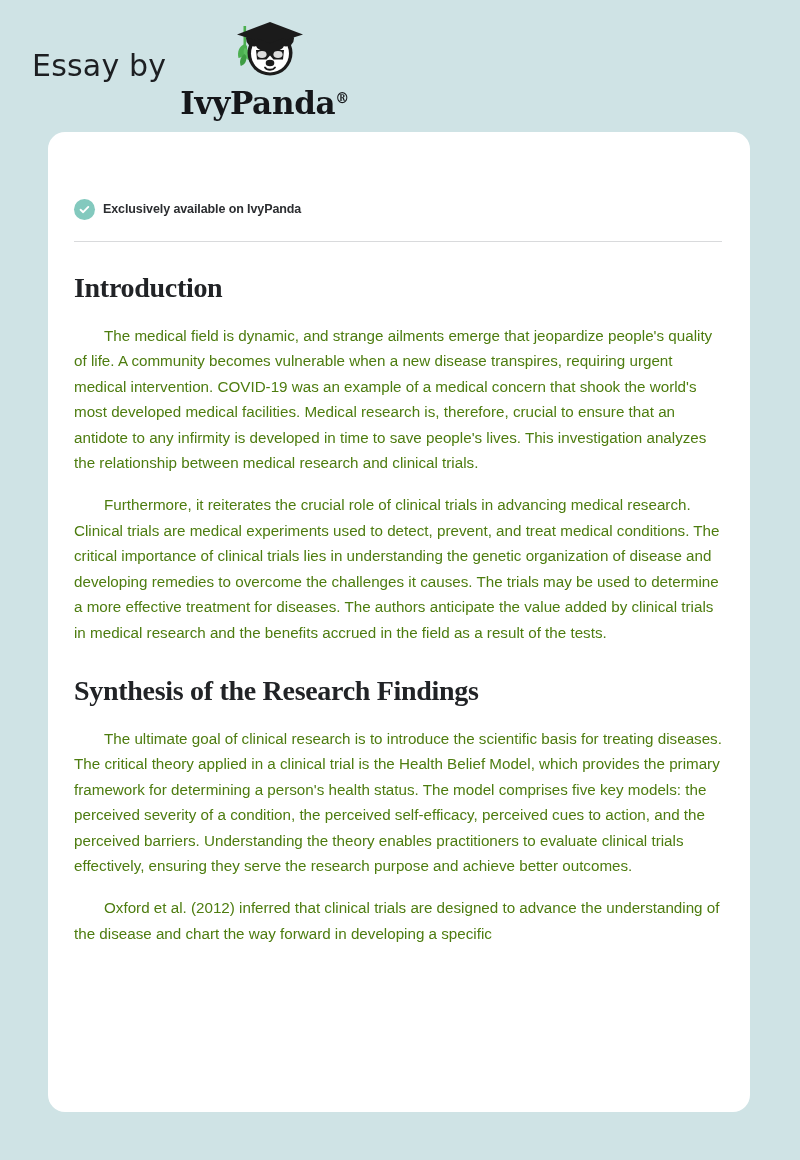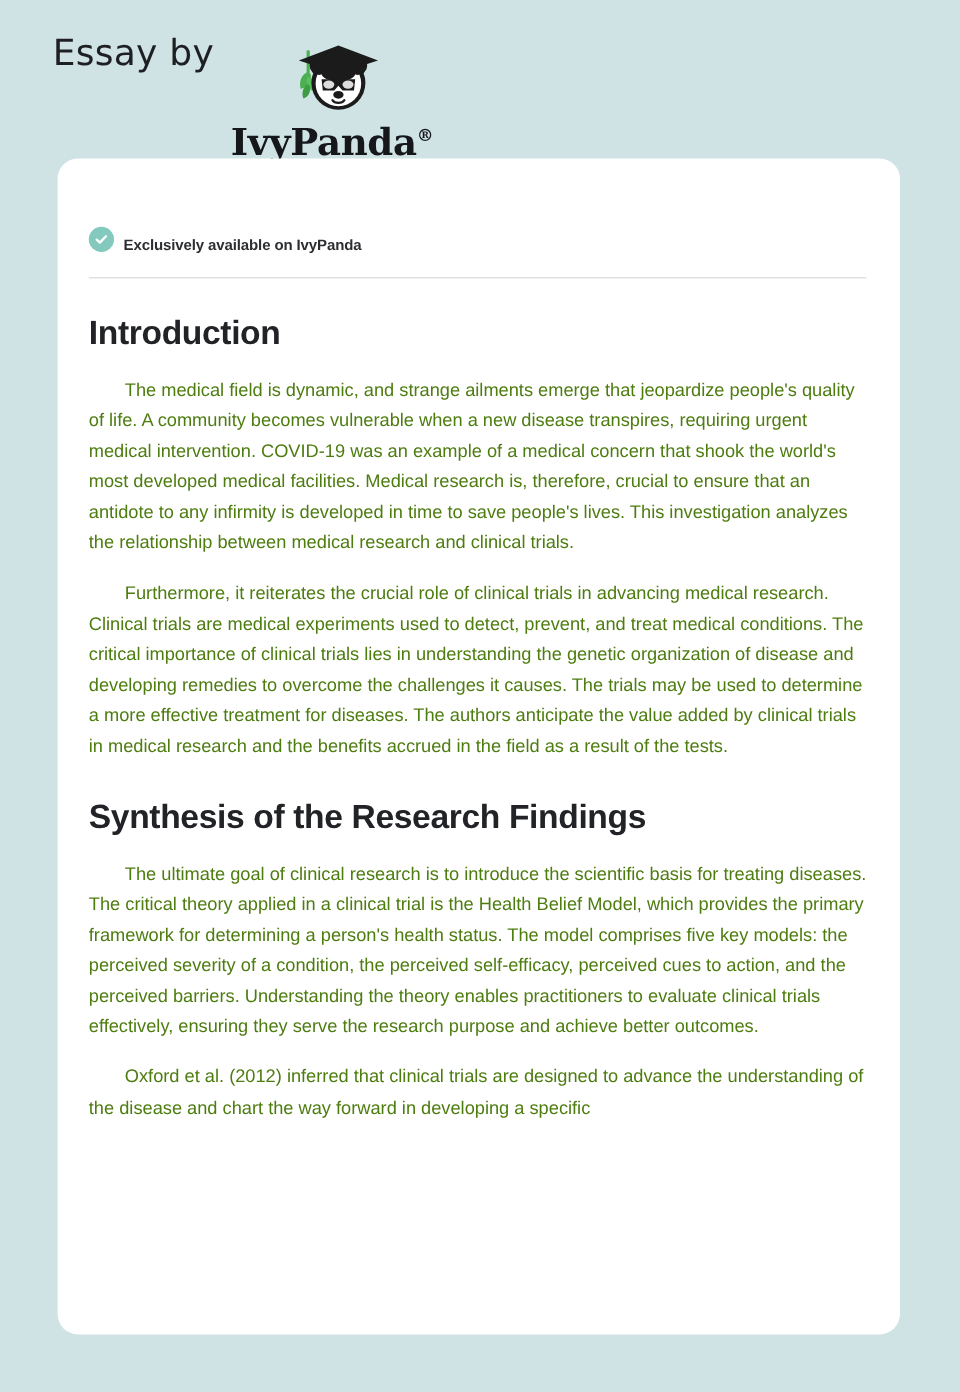--- a/index.html
+++ b/index.html
@@ -19,25 +19,25 @@
   #page {
     position: relative;
     width: 800px;
     height: 1160px;
     background: #cfe3e5;
   }
 
   
   .brand-bar {
     position: absolute;
-    left: 44px;
+    left: 32px;
     top: 30px;
     height: 72px;
     display: flex;
-    align-items: flex-start;
+    align-items: center;
     gap: 14px;
   }
 
   .brand-essay-by {
     font-family: "DejaVu Sans", sans-serif;
     font-size: 30px;
     font-weight: 400;
     color: #1d1f22;
     letter-spacing: 0.2px;
     line-height: 1;
@@ -97,23 +97,23 @@
     font-weight: 700;
     line-height: 42px;
     color: #212326;
     letter-spacing: -0.2px;
     max-width: 560px;
   }
 
   
   .exclusive-badge {
     display: flex;
-    align-items: flex-end;
+    align-items: center;
     gap: 8px;
-    margin-top: 24px;
+    margin-top: 34px;
     height: 22px;
   }
 
   .check-circle {
     width: 21px;
     height: 21px;
     border-radius: 50%;
     background: #83c9be;
     display: flex;
     align-items: center;
@@ -135,21 +135,21 @@
   .rule {
     height: 1px;
     background: #d9dadc;
     margin-top: 21px;
     margin-left: 0;
     margin-right: 0;
   }
 
   
   .section-heading {
-    font-family: Liberation Sans, sans-serif;
+    font-family: Liberation Serif, serif;
     font-size: 28px;
     font-weight: 700;
     color: #212326;
     letter-spacing: -0.3px;
     line-height: 1.18;
     margin-top: 29px;
   }
 
   .body-par {
     font-family: Liberation Sans, sans-serif;

